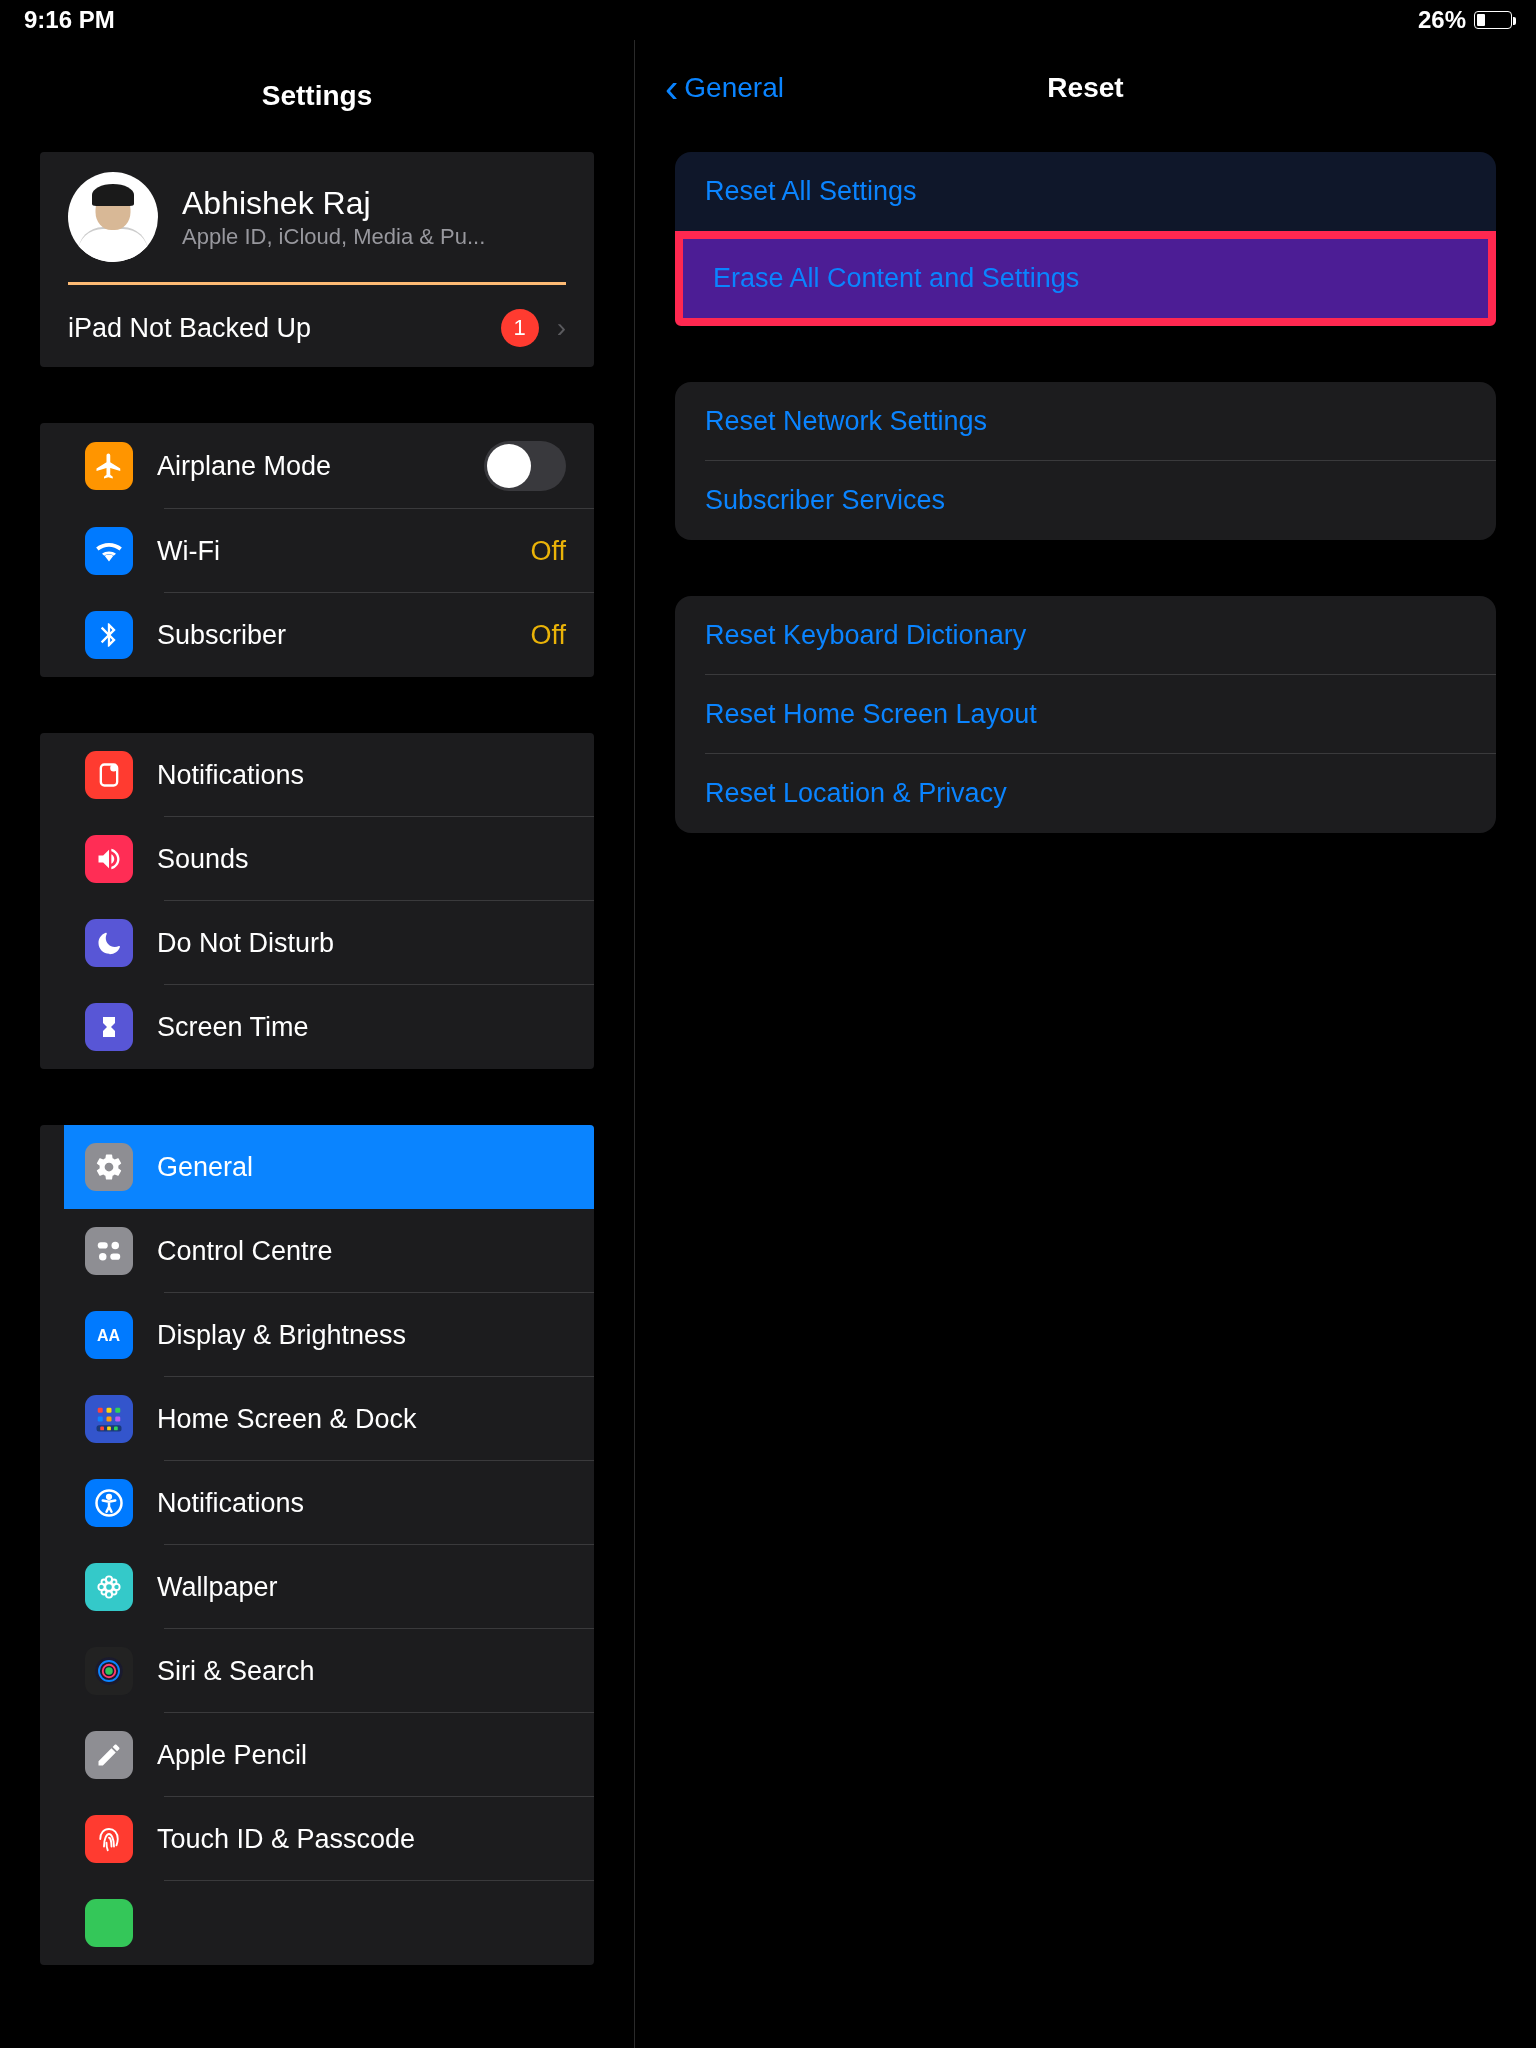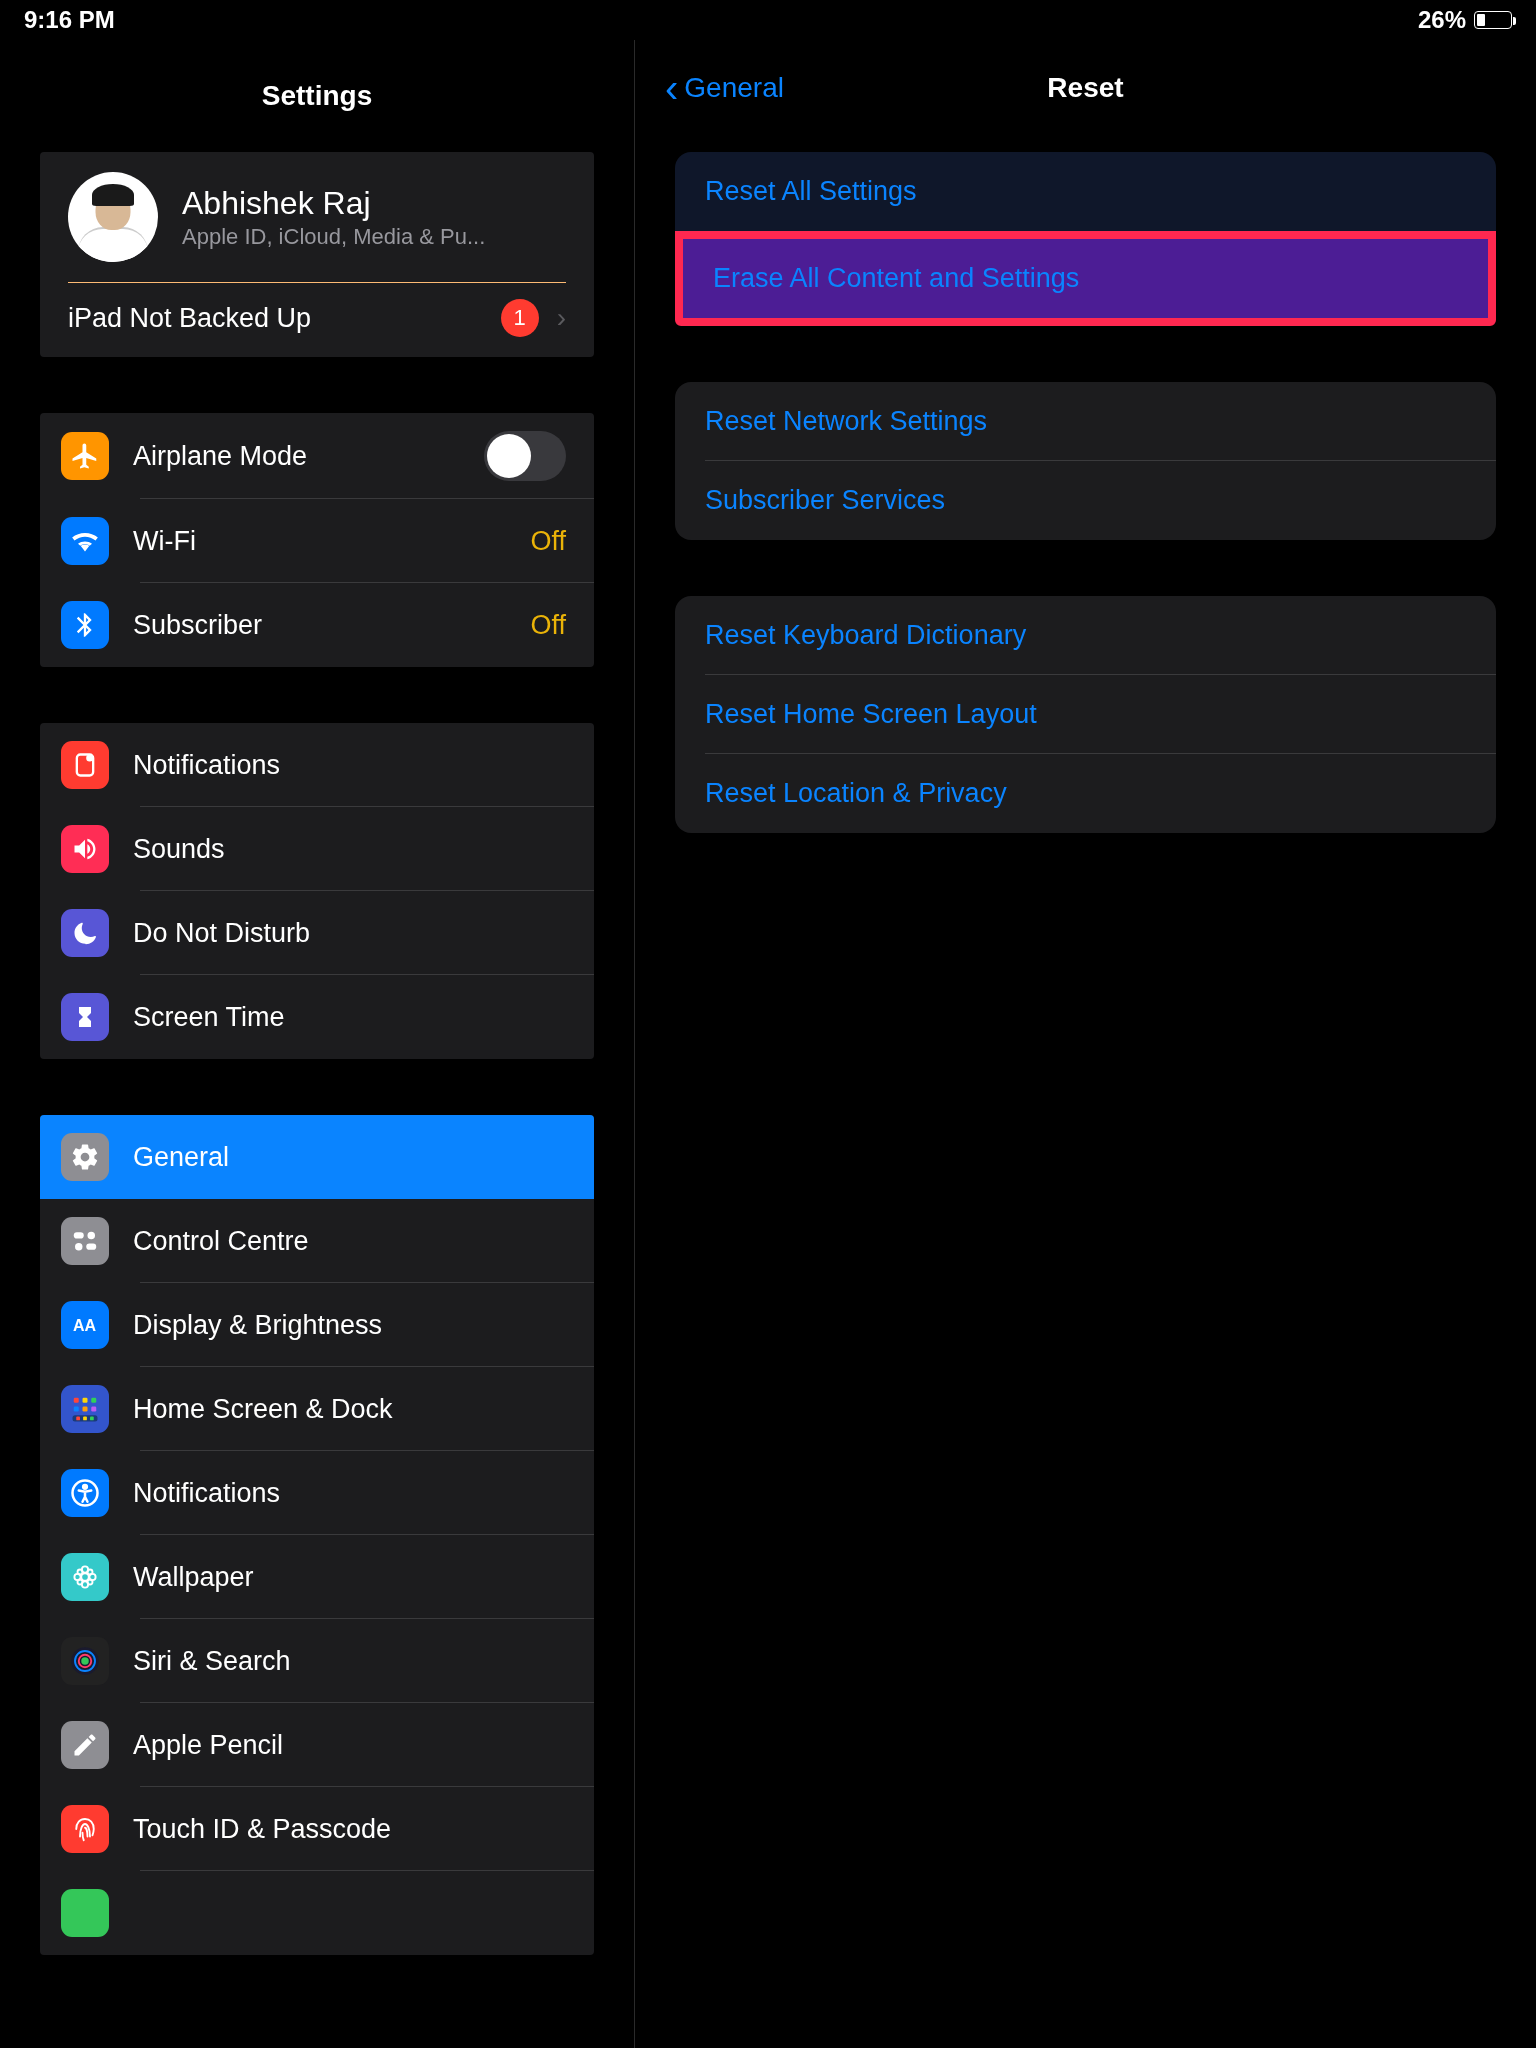--- a/index.html
+++ b/index.html
@@ -142,22 +142,22 @@
       color: #98989e;
       white-space: nowrap;
       overflow: hidden;
       text-overflow: ellipsis;
       margin-top: 2px;
     }
     .backup-row {
       display: flex;
       align-items: center;
       justify-content: space-between;
-      padding-top: 16px;
-      border-top: 1px solid #fdba74;
+      padding-top: 24px;
+      border-top: 3px solid #fdba74;
       margin-left: 0;
     }
     .backup-label {
       font-size: 27px;
       color: #fff;
     }
     .backup-right {
       display: flex;
       align-items: center;
       gap: 18px;
@@ -177,20 +177,21 @@
     .chevron {
       color: #5a5a5e;
       font-size: 28px;
     }
     .setting-row {
       display: flex;
       align-items: center;
       padding: 18px 28px 18px 21px;
       gap: 24px;
       position: relative;
+      margin-left: 24px;
     }
     .setting-row:not(:last-child)::after {
       content: "";
       position: absolute;
       bottom: 0;
       left: 100px;
       right: 0;
       height: 1px;
       background: #3a3a3c;
     }

